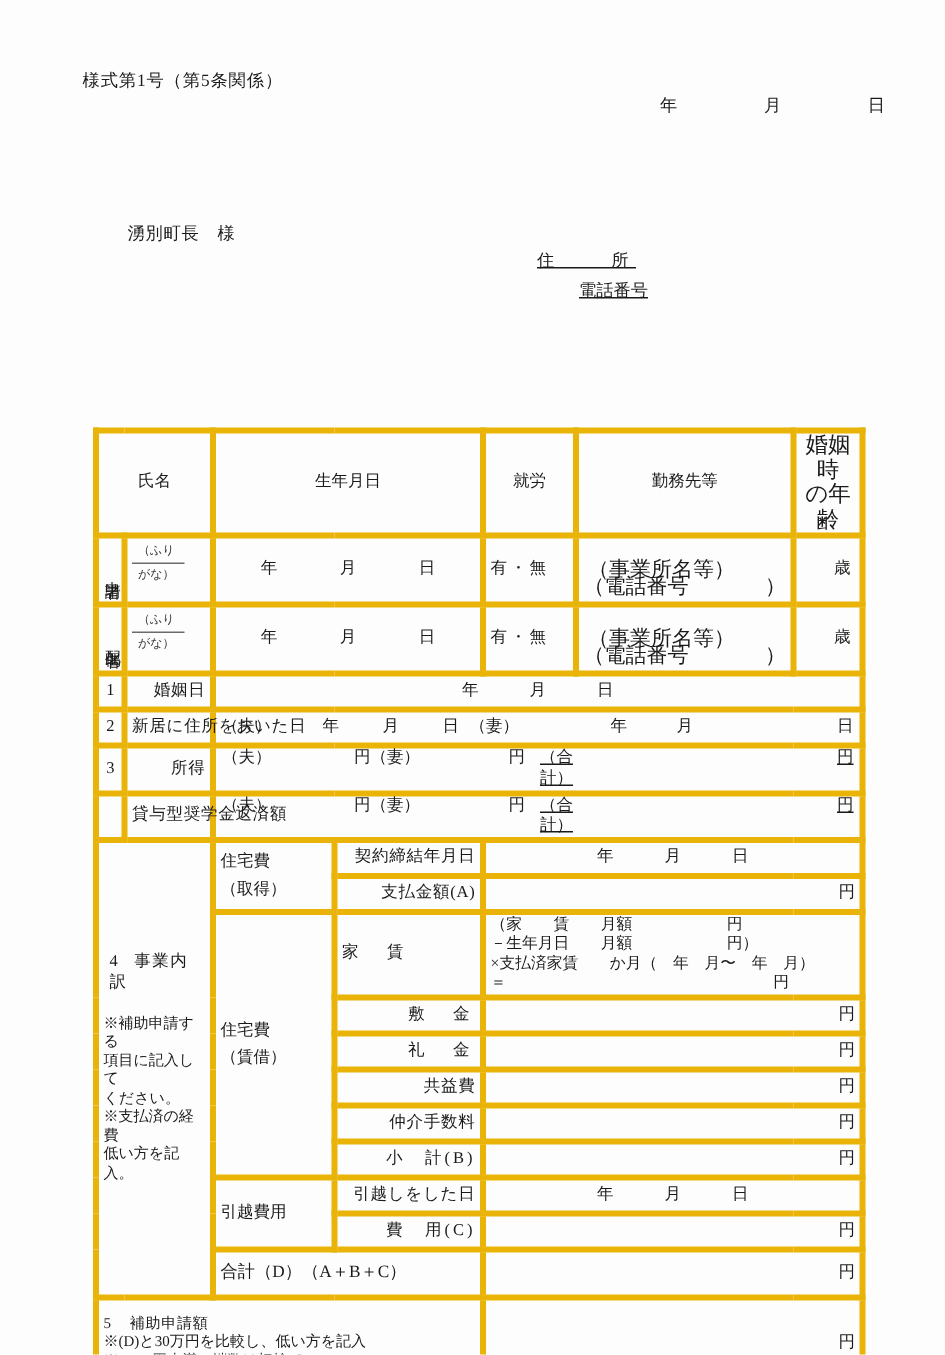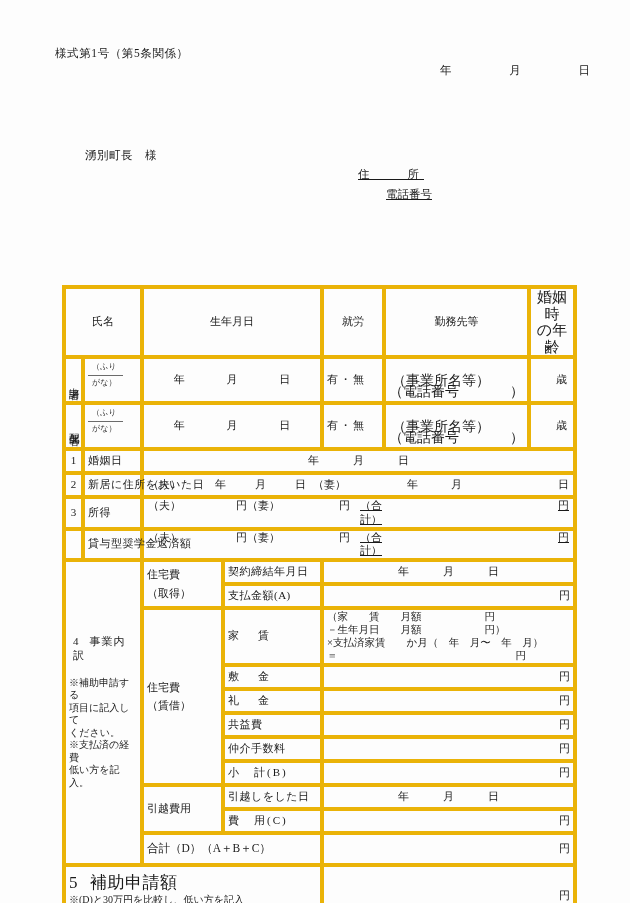--- a/index.html
+++ b/index.html
@@ -154,21 +154,21 @@
     right: 3px;
     bottom: 1px;
     display: flex;
     justify-content: space-between;
   }
 
   .row-num {
     width: 26px;
     text-align: center;
   }
-  .lbl { padding-left: 6px; letter-spacing: .5px; }
+  .lbl { padding-left: 6px; letter-spacing: .5px; text-align: right; }
 
   .ymd-spread {
     display: flex;
     justify-content: center;
     gap: 34px;
   }
   .pair-spread {
     display: flex;
     align-items: baseline;
   }
@@ -206,21 +206,21 @@
   .note4 .big .n { margin-right: 10px; }
 
   .sec5 {
     text-align: left;
     vertical-align: top;
     padding: 3px 0 3px 4px;
     line-height: 1.75;
     font-size: 10px;
   }
   .sec5 .big {
-    font-size: 17px;
+    font-size: 10px;
     letter-spacing: .5px;
   }
   .sec5 .big .n { margin-right: 12px; }
 
   .sp2 { letter-spacing: 2px; }
   .sp4 { letter-spacing: 4px; }
 </style>
 </head>
 <body>
 

